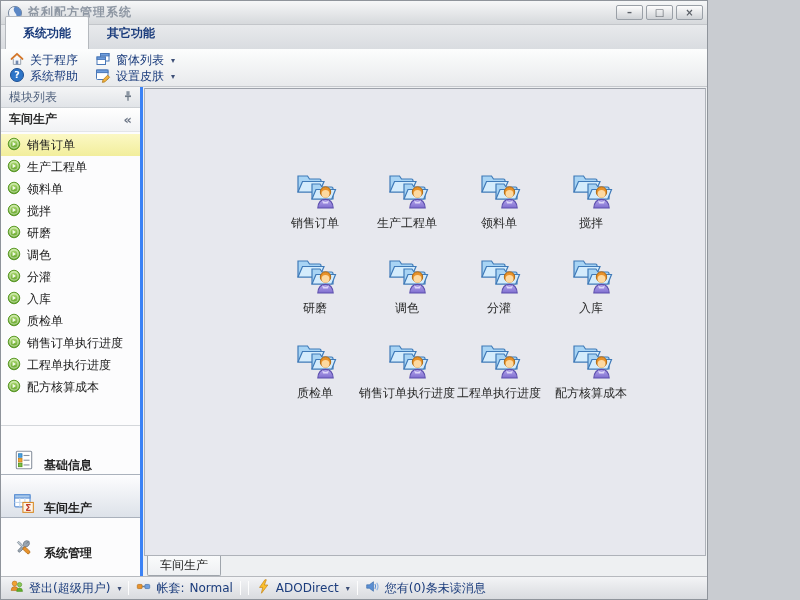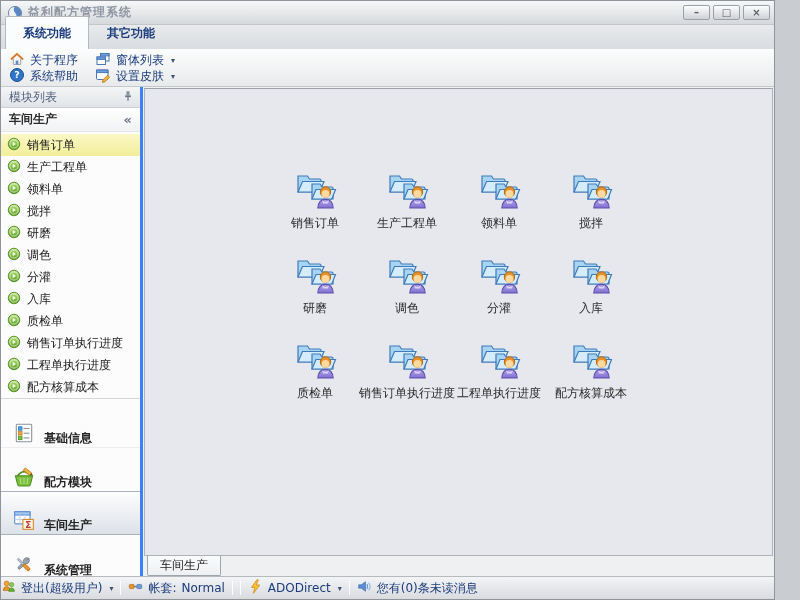--- a/index.html
+++ b/index.html
@@ -4,21 +4,21 @@
 <style>
   * { box-sizing: border-box; margin: 0; padding: 0; }
   html,body { width:800px; height:600px; }
   body {
     font-family: "DejaVu Sans", "Liberation Sans", sans-serif;
     font-size: 12px;
     color: #222;
     background: #c9ccd1;
   }
   .window {
-    width: 775px; height: 600px;
+    width: 708px; height: 600px;
     border: 1px solid #8f949b;
     display: flex; flex-direction: column;
     background: #e3e5e8;
     overflow: hidden;
   }
   
   .titlebar {
     height: 24px; flex: 0 0 24px;
     background: linear-gradient(#f6f7f8, #d6d9dc);
     display: flex; align-items: center;
@@ -159,21 +159,21 @@
     display:flex; align-items:center;
     color:#222;
     border-radius: 0 0 2px 2px;
   }
   
   .statusbar {
     height: 23px; flex: 0 0 23px;
     background: linear-gradient(#f3f4f6, #d9dbdf);
     border-top: 1px solid #b6b9be;
     display:flex; align-items:center;
-    padding: 0 0; gap: 7px;
+    padding: 0 8px; gap: 7px;
     color:#1b3c7c;
   }
   .sb-item { display:flex; align-items:center; gap:5px; white-space:nowrap; }
   .vsep { width:1px; height:14px; background:#bfc2c7; border-right:1px solid #fdfdfd; }
   .hidden-defs { position:absolute; width:0; height:0; overflow:hidden; }
 </style>
 </head>
 <body>
 
 <svg class="hidden-defs" aria-hidden="true">
@@ -450,26 +450,20 @@
       </div>
 
       <div class="sb-spacer"></div>
       <div class="sb-split"></div>
 
       <div class="nav-btn" style="border-top:none;">
         <span><svg width="22" height="22">
               <use href="#sym-list"></use>
             </svg></span>
         <span>基础信息</span>
-      </div>
-      <div class="nav-btn">
-        <span><svg width="22" height="22">
-              <use href="#sym-basket"></use>
-            </svg></span>
-        <span>配方模块</span>
       </div>
       <div class="nav-btn sel">
         <span><svg width="22" height="22">
               <use href="#sym-table-sigma"></use>
             </svg></span>
         <span>车间生产</span>
       </div>
       <div class="nav-btn" style="border-top:none;">
         <span><svg width="22" height="22">
               <use href="#sym-tools"></use>

